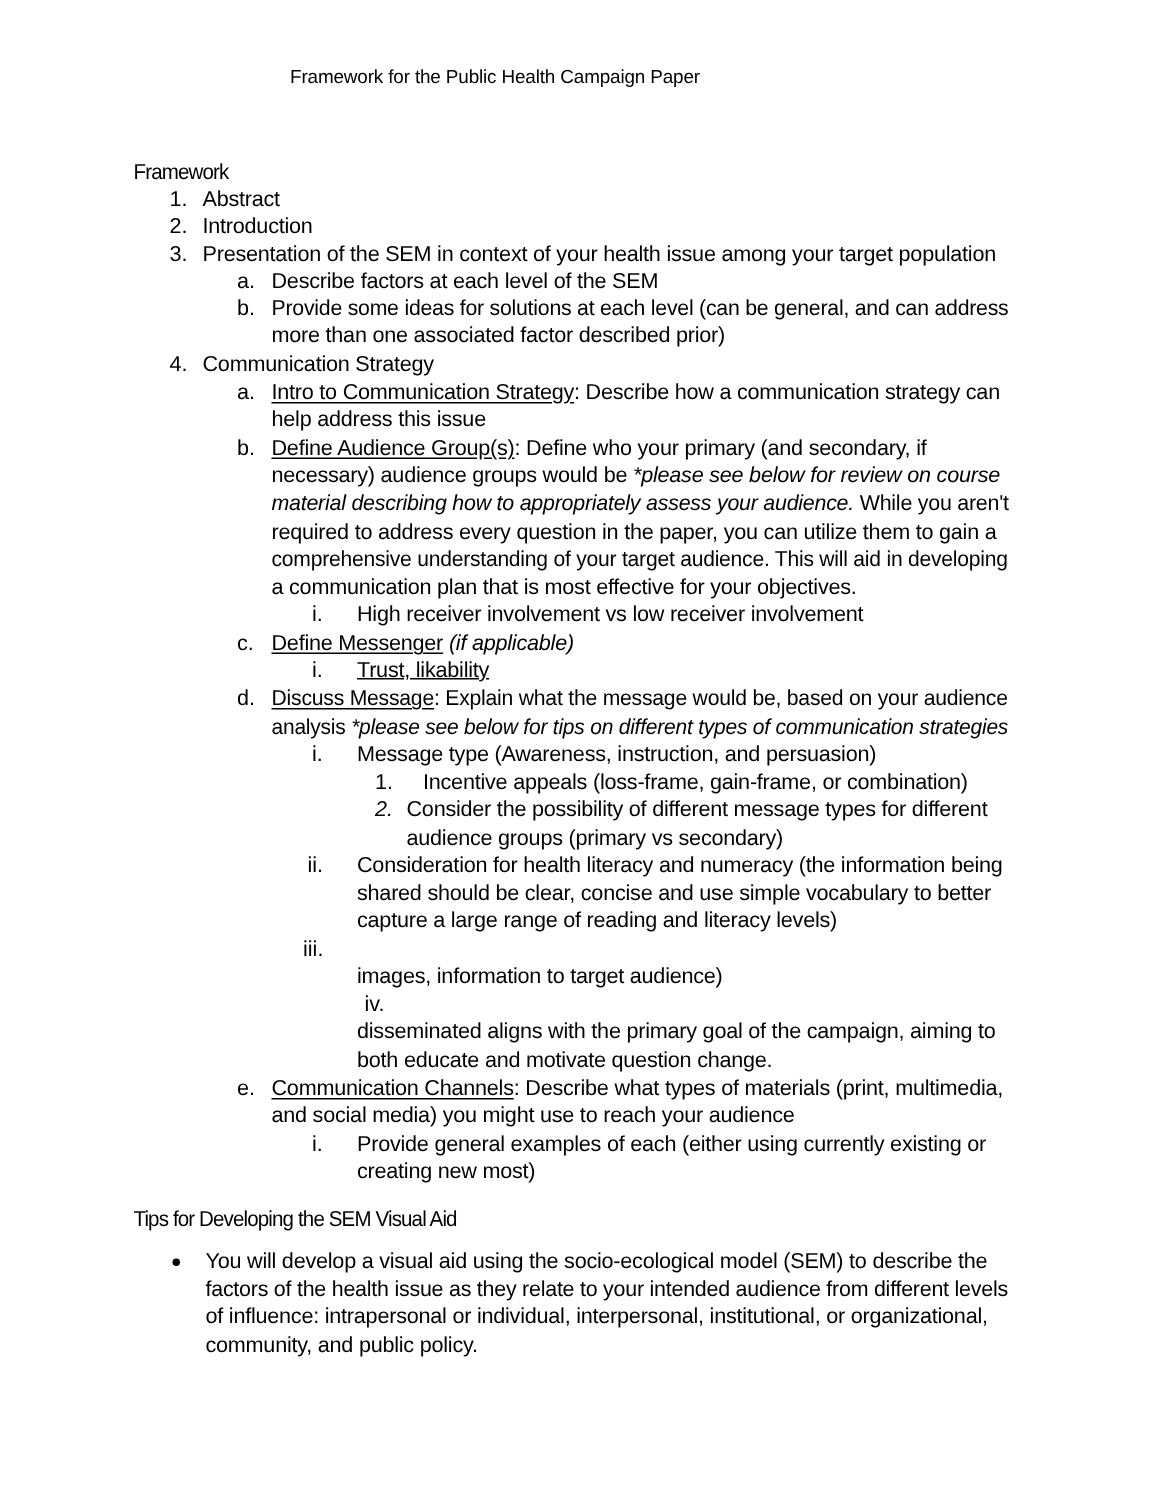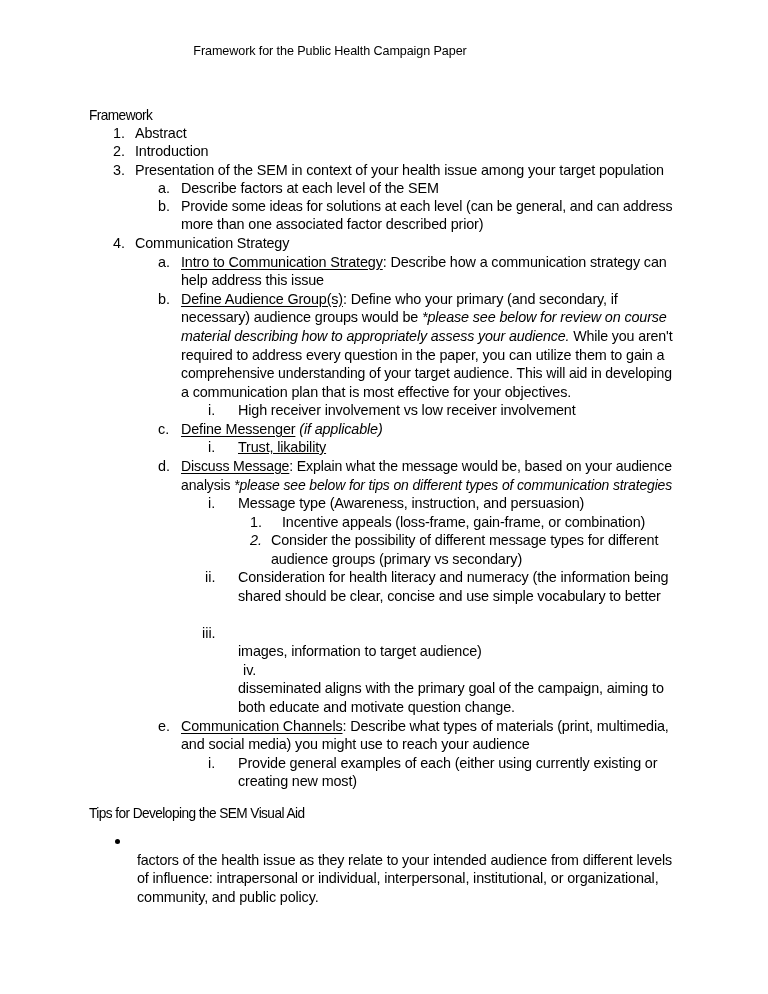--- a/index.html
+++ b/index.html
@@ -72,35 +72,37 @@
   <div class="num" style="left:250px; top:513px;">1.</div>
   <div class="line" style="left:282px; top:513px;">Incentive appeals (loss-frame, gain-frame, or combination)</div>
 
   <div class="num i" style="left:250px; top:531px;">2.</div>
   <div class="line" style="left:271px; top:531px;">Consider the possibility of different message types for different</div>
   <div class="line" style="left:271px; top:550px;">audience groups (primary vs secondary)</div>
 
   <div class="num" style="left:205px; top:568px;">ii.</div>
   <div class="line" style="left:238px; top:568px;">Consideration for health literacy and numeracy (the information being</div>
   <div class="line" style="left:238px; top:587px;">shared should be clear, concise and use simple vocabulary to better</div>
+  <div class="line" style="left:238px; top:605px;">capture a large range of reading and  literacy levels)</div>
 
   <div class="num" style="left:202px; top:624px;">iii.</div>
   <div class="line" style="left:238px; top:642px;">images, information to target audience)</div>
 
   <div class="num" style="left:202px; top:661px;margin-left:41px;">iv.</div>
   <div class="line" style="left:238px; top:679px;">disseminated aligns with the primary goal of the campaign, aiming to</div>
   <div class="line" style="left:238px; top:698px;">both educate and motivate question change.</div>
 
   <div class="num" style="left:158px; top:717px;">e.</div>
   <div class="line" style="left:181px; top:717px;"><span class="u">Communication Channels</span><span>: Describe what types of materials  (print, multimedia,</span></div>
   <div class="line" style="left:181px; top:735px;">and social media) you might use to reach your audience</div>
   <div class="num" style="left:208px; top:754px;">i.</div>
   <div class="line" style="left:238px; top:754px;">Provide general examples of each (either using currently existing or</div>
   <div class="line" style="left:238px; top:772px;">creating new most)</div>
 
   <div class="heading" style="left:89px; top:804px;">Tips for Developing the SEM Visual Aid</div>
 
   <div class="bullet" style="left:115px; top:839px;"></div>
+  <div class="line" style="left:137px; top:832px;">You will develop a visual aid using the socio-ecological model (SEM) to describe the</div>
   <div class="line" style="left: 137px; top: 851px; transform-origin: left center; transform: scaleX(0.991);">factors of the health issue as they relate to your intended audience from different levels</div>
   <div class="line" style="left:137px; top:869px;">of influence: intrapersonal or individual, interpersonal, institutional, or organizational,</div>
   <div class="line" style="left:137px; top:888px;">community, and public policy.</div>
 
 </div>
 
 </body></html>

